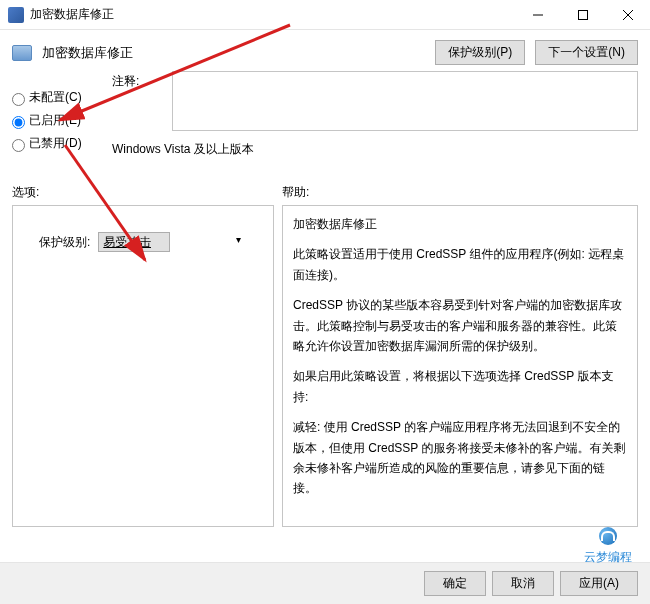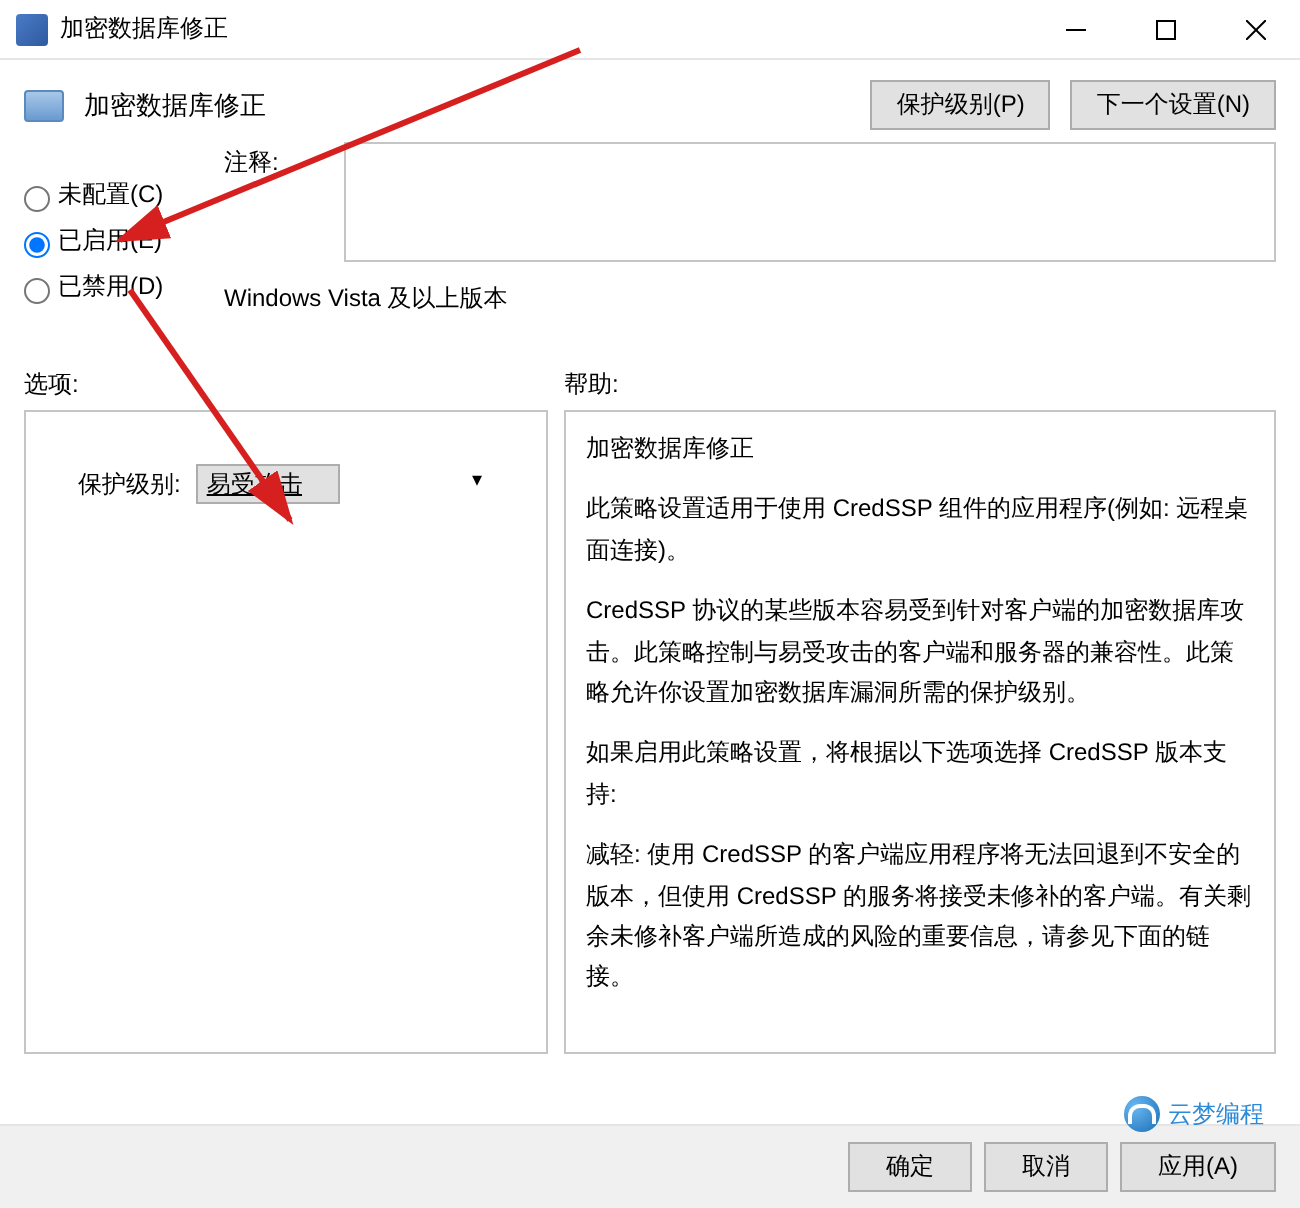--- a/index.html
+++ b/index.html
@@ -36,21 +36,21 @@
     .option-select { flex: 1; padding: 2px 18px 2px 4px; border: 1px solid #adadad; background: #e1e1e1; appearance: none; position: relative; text-decoration: underline; }
     .select-wrap { position: relative; flex: 1; }
     .select-wrap::after { content: "▾"; position: absolute; right: 6px; top: 2px; font-size: 10px; pointer-events: none; }
     
     .help-panel { flex: 1; border: 1px solid #c5c5c5; padding: 8px 10px; overflow-y: auto; line-height: 1.7; font-size: 12px; }
     .help-panel p { margin-bottom: 10px; }
     
     .footer { display: flex; justify-content: flex-end; align-items: center; padding: 8px 12px; gap: 6px; border-top: 1px solid #e5e5e5; position: absolute; bottom: 0; left: 0; right: 0; background: #f0f0f0; margin-top: 12px; }
     .footer .std-btn { padding: 3px 18px; background: #e1e1e1; }
     
-    .watermark { position: absolute; right: 18px; bottom: 38px; display: flex; align-items: center; gap: 4px; color: #2e8bd8; font-size: 13px; font-weight: 500; }
+    .watermark { position: absolute; right: 18px; bottom: 38px; display: flex; align-items: center; gap: 4px; color: #2e8bd8; font-size: 13px; font-weight: 500; flex-direction: column; }
     .watermark-icon { width: 18px; height: 18px; border-radius: 50%; background: radial-gradient(circle at 30% 30%, #6bb8f0, #1a6eb8); display: flex; align-items: center; justify-content: center; }
     .watermark-icon::before { content: ""; width: 10px; height: 8px; border: 2px solid #fff; border-bottom: none; border-radius: 6px 6px 0 0; }
     
     .arrow { position: absolute; pointer-events: none; }
   </style>
 </head>
 <body>
 
 <div class="titlebar">
   <div class="titlebar-icon"></div>

